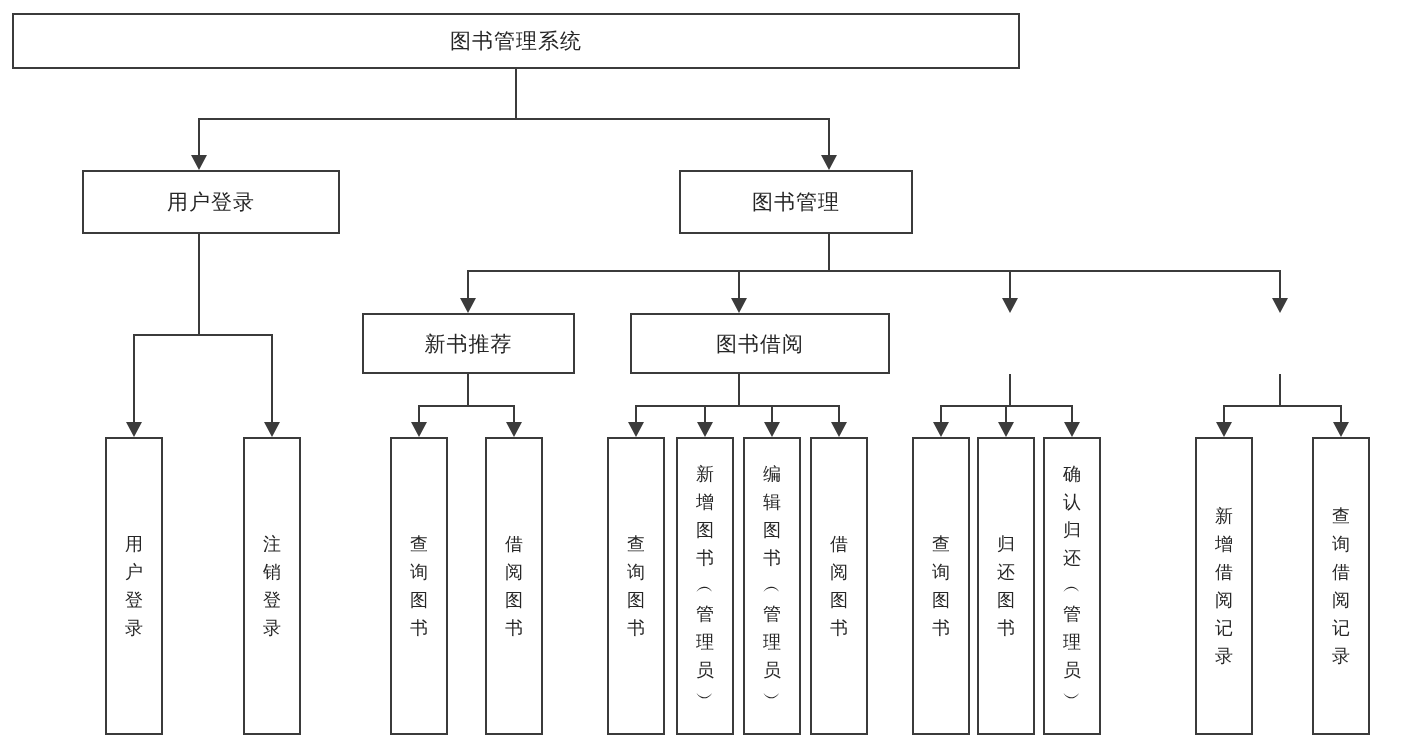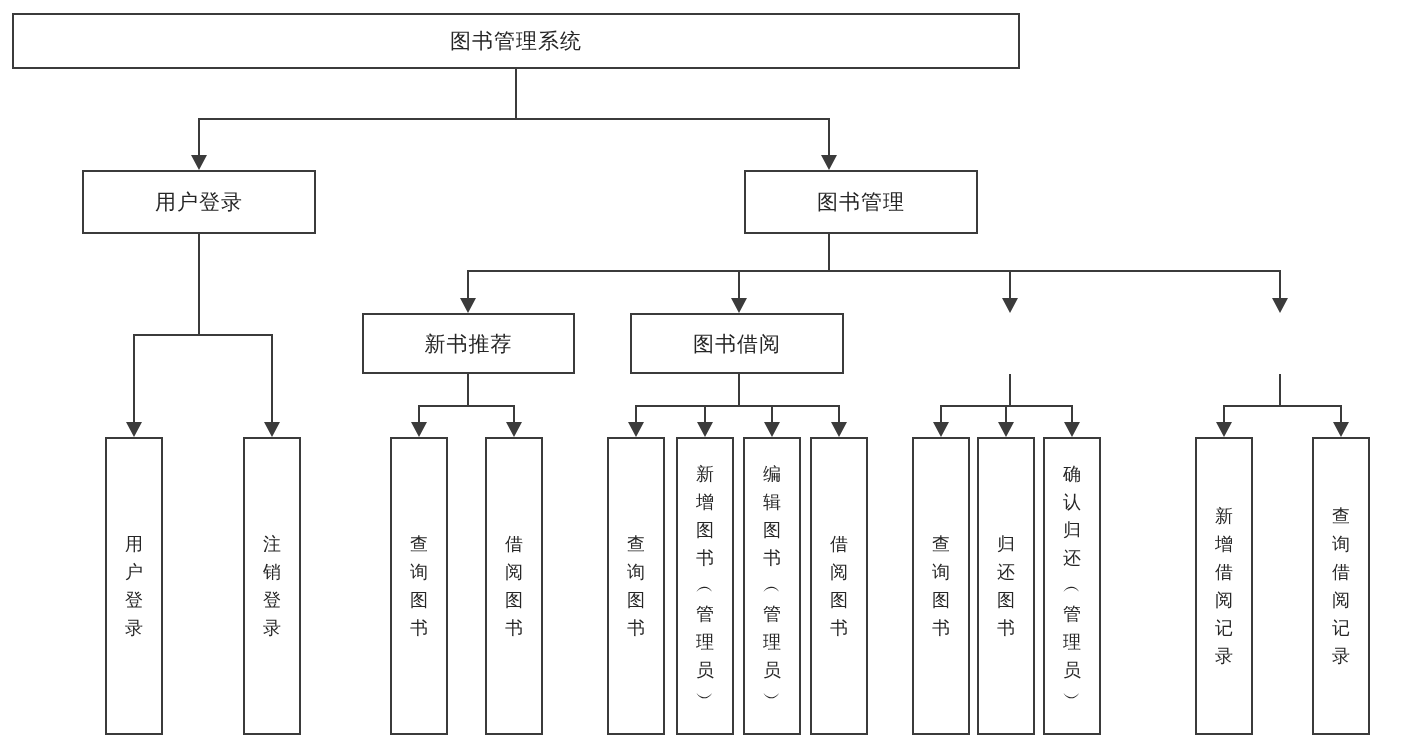--- a/index.html
+++ b/index.html
@@ -30,31 +30,31 @@
 </style>
 </head>
 <body>
 
 <div class="canvas" style="--line: #3b3b3b; --text: #262626; --bg: #ffffff; --wm: #a6a6a6;">
 
   <div class="box hbox" style="left:12px;top:13px;width:1008px;height:56px">
     <span class="label">图书管理系统</span>
   </div>
 
-  <div class="box hbox" style="left:82px;top:170px;width:234px;height:64px">
+  <div class="box hbox" style="left:82px;top:170px;width:258px;height:64px">
     <span class="label">用户登录</span>
   </div>
-  <div class="box hbox" style="left:744px;top:170px;width:234px;height:64px">
+  <div class="box hbox" style="left:679px;top:170px;width:234px;height:64px">
     <span class="label">图书管理</span>
   </div>
 
   <div class="box hbox" style="left:362px;top:313px;width:213px;height:61px">
     <span class="label">新书推荐</span>
   </div>
-  <div class="box hbox" style="left:630px;top:313px;width:214px;height:61px">
+  <div class="box hbox" style="left:630px;top:313px;width:260px;height:61px">
     <span class="label">图书借阅</span>
   </div>
 
   <div class="box vbox" style="left:105px;top:437px;width:58px;height:298px">
     <span class="label vtext">用
 户
 登
 录</span>
   </div>
   <div class="box vbox" style="left:243px;top:437px;width:58px;height:298px">

